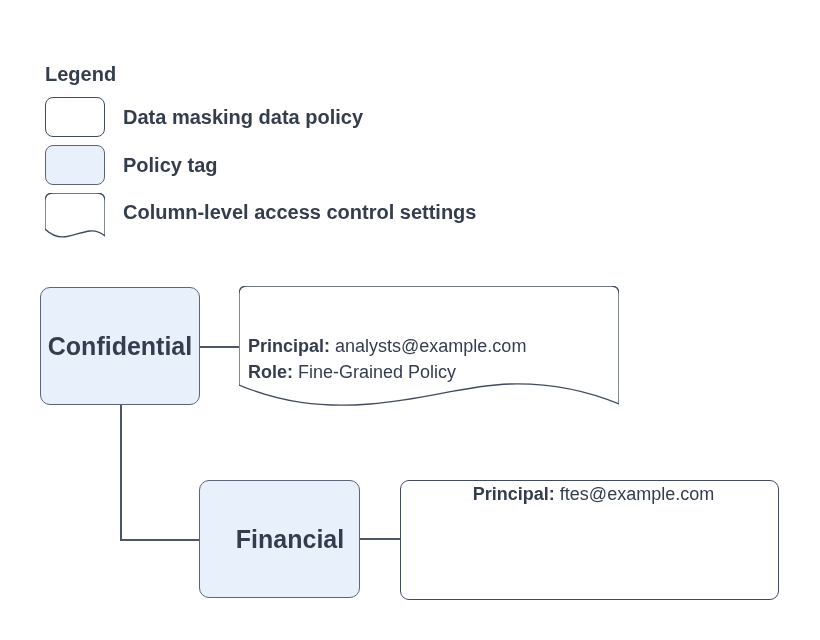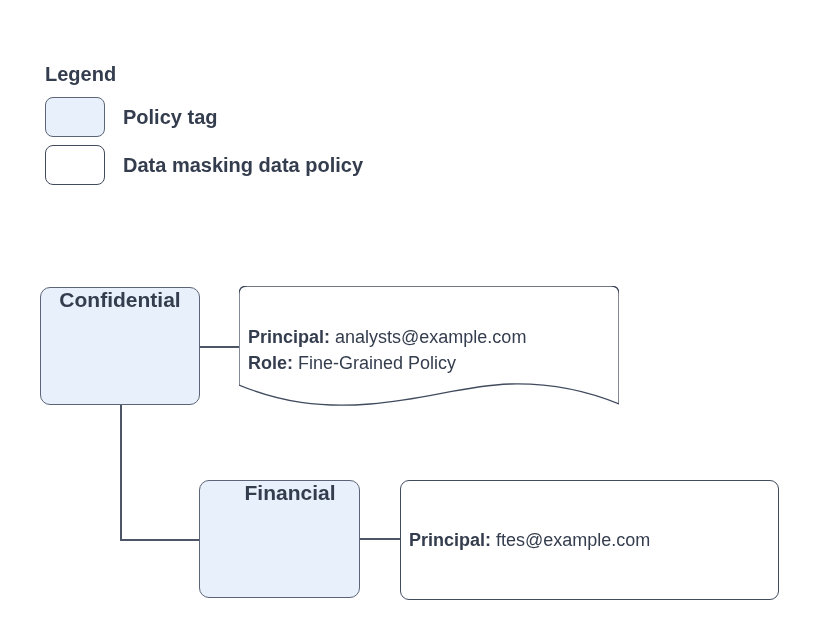--- a/index.html
+++ b/index.html
@@ -22,34 +22,34 @@
   .legend-row.doc-row{margin-bottom:0;align-items:flex-start;}
   .swatch{width:60px;height:40px;border-radius:8px;border:1px solid var(--shape-border);background:#fff;flex:0 0 auto;}
   .swatch.blue{background:var(--policy-tag-fill);border-color:var(--policy-tag-border);}
   .legend-label{font-size:20px;font-weight:bold;margin-left:18px;white-space:nowrap;}
   .doc-row .legend-label{margin-top:8px;}
   .doc-swatch{width:60px;height:46px;flex:0 0 auto;}
 
   
   .policy-node{position:absolute;background:var(--policy-tag-fill);
     border:1.5px solid var(--policy-tag-border);border-radius:10px;
-    display:flex;justify-content:center;
-    font-size:21px;font-weight:bold;}
+    display:flex;align-items:center;justify-content:center;
+    font-size:25px;font-weight:bold;}
   .node-confidential{left:40px;top:287px;width:160px;height:118px;}
   .node-financial{left:199px;top:480px;width:161px;height:118px;padding-left:21px;}
 
   
   .doc-wrap{position:absolute;left:239px;top:286px;width:380px;height:124px;}
   .doc-wrap svg{position:absolute;left:0;top:0;}
-  .doc-text{position:absolute;left:9px;top:38px;font-size:18px;line-height:26px;white-space:nowrap;}
+  .doc-text{position:absolute;left:9px;top:47px;font-size:18px;line-height:26px;white-space:nowrap;}
 
   
   .policy-rect{position:absolute;left:400px;top:480px;width:379px;height:120px;
     background:#fff;border:1px solid var(--shape-border);border-radius:9px;
-    display:flex;flex-direction:column;justify-content:center;
+    display:flex;flex-direction:row;justify-content:center;
     padding-left:8px;font-size:18px;line-height:26px;white-space:nowrap;}
 
   .lbl{font-weight:bold;}
   .doc-shape-path{fill:#ffffff;stroke:var(--shape-border);stroke-width:1.3;}
 
   
   .hline,.vline{position:absolute;background:var(--connector);}
   .hline{height:1.5px;}
   .vline{width:1.5px;}
   .conn-conf-doc{left:200px;top:346px;width:39px;}
@@ -59,29 +59,36 @@
 </style>
 </head>
 <body>
 
 <div class="canvas">
 
   <div class="legend">
     <div class="legend-title">Legend</div>
 
     <div class="legend-row">
+      <div class="swatch"></div>
+      <div class="legend-label">Data masking data policy</div>
+    </div>
+
+    <div class="legend-row">
       <div class="swatch blue"></div>
       <div class="legend-label">Policy tag</div>
     </div>
 
-    <div class="legend-row">
-      <div class="swatch"></div>
-      <div class="legend-label">Data masking data policy</div>
+    <div class="legend-row doc-row">
+      <svg class="doc-swatch" viewBox="0 0 60 46">
+        <path class="doc-shape-path" d="M 0 36 L 0 8 Q 0 0 8 0 L 52 0 Q 60 0 60 8 L 60 43
+             C 55 39 50 37.5 45 38 C 37 38.8 31 42 22 43.5 C 13 45 6 42 0 36 Z"></path>
+      </svg>
+      <div class="legend-label">Column-level access control settings</div>
     </div>
-
   </div>
 
   <div class="hline conn-conf-doc"></div>
   <div class="vline conn-conf-fin-v"></div>
   <div class="hline conn-conf-fin-h"></div>
   <div class="hline conn-fin-rect"></div>
 
   <div class="policy-node node-confidential">
     <span>Confidential</span>
   </div>

